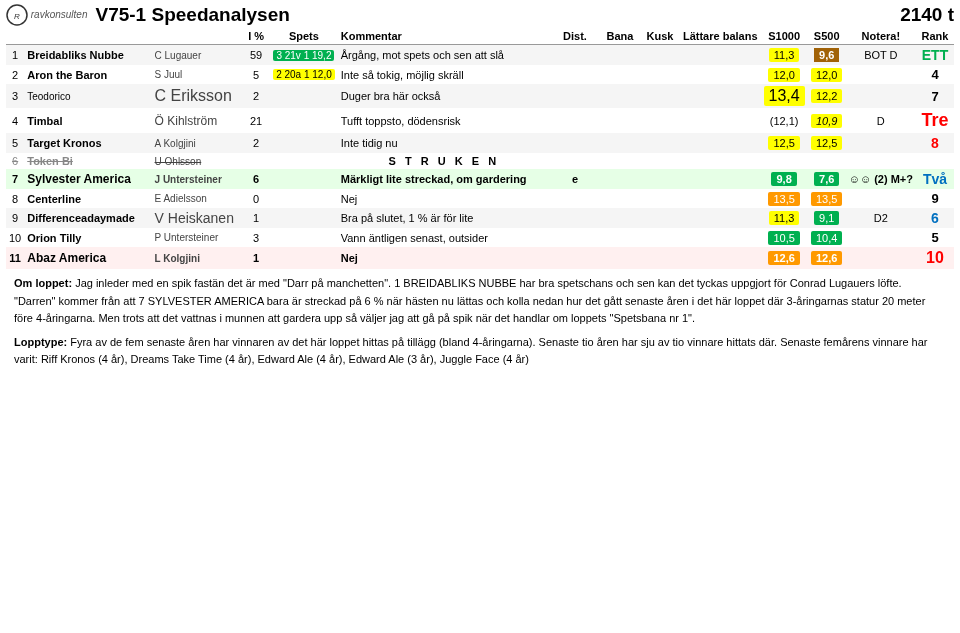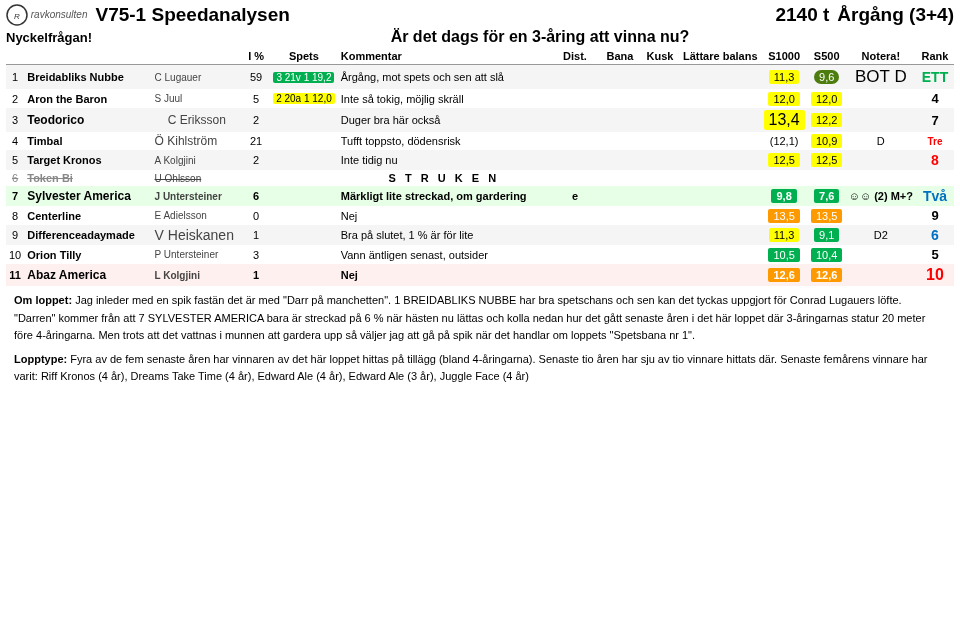--- a/index.html
+++ b/index.html
@@ -66,28 +66,23 @@
         <svg width="22" height="22" viewBox="0 0 22 22" style="vertical-align:middle;">
           <circle cx="11" cy="11" r="10" fill="none" stroke="#333" stroke-width="1.5"></circle>
           <text x="11" y="15" text-anchor="middle" font-size="8" fill="#333">R</text>
         </svg>
         <span>ravkonsulten</span>
       </span>
       <span style="font-size:19px; font-weight:bold;">V75-1 Speedanalysen</span>
     </div>
     <div style="display:flex; align-items:center; gap:8px;">
       <span style="font-size:19px; font-weight:bold;">2140 t</span>
-      <span style="font-size:19px; font-weight:bold;">Årgång (3+4)</span>
     </div>
   </div>
 
-  <div style="display:flex; align-items:center; margin-bottom:1px;">
-    <span style="font-size:13px; font-weight:bold; min-width:120px;">Nyckelfrågan!</span>
-    <span style="font-size:16px; font-weight:bold; text-align:center; flex:1;">Är det dags för en 3-åring att vinna nu?</span>
-  </div>
 
   <table class="main-table">
     <thead>
       <tr>
         <th class="col-num"></th>
         <th style="text-align:left; min-width:120px;"></th>
         <th style="text-align:left; min-width:70px;"></th>
         <th class="col-ipct">I %</th>
         <th class="col-spets">Spets</th>
         <th style="text-align:left; min-width:200px;margin-top:12px;">Kommentar</th>
@@ -107,44 +102,44 @@
           <td style="font-size: 11px; font-weight: bold;">Breidabliks Nubbe</td>
           <td style="font-size: 10px; color: rgb(68, 68, 68);">C Lugauer</td>
           <td style="text-align: center; font-size: 11px;">59</td>
           <td style="text-align: center; font-size: 10px; margin-top: 36px;"><span style="background: rgb(0, 176, 80); color: rgb(255, 255, 255); padding: 0px 3px; border-radius: 2px; font-size: 10px; display: inline-block; white-space: nowrap;">3 21v 1 19,2</span></td>
           <td style="font-size: 11px;">Årgång, mot spets och sen att slå</td>
           <td style="text-align: center; font-size: 11px;"></td>
           <td style="text-align: center; font-size: 11px;"></td>
           <td style="text-align: center; font-size: 11px;"></td>
           <td style="text-align: center; font-size: 11px;"></td>
           <td style="text-align: center; font-size: 11px;"><span style="background: rgb(255, 255, 0); color: rgb(0, 0, 0); padding: 1px 5px; border-radius: 2px; display: inline-block;">11,3</span></td>
-          <td style="text-align: center; font-size: 11px;"><span style="background: #4d7c0f; color: rgb(255, 255, 255); padding: 1px 5px; border-radius: 7px; display: inline-block;">9,6</span></td>
-          <td style="text-align: center; font-size: 17px;">BOT D</td>
+          <td style="text-align: center; font-size: 11px;"><span style="background: #a16207; color: rgb(255, 255, 255); padding: 1px 5px; border-radius: 0; display: inline-block; font-weight: bold;">9,6</span></td>
+          <td style="text-align: center; font-size: 11px;">BOT D</td>
           <td style="text-align: center; color: rgb(0, 176, 80); font-weight: bold; font-size: 14px;">ETT</td>
         </tr>
         <tr style="background: rgb(255, 255, 255);">
           <td style="font-size: 11px; text-align: center; width: 14px;">2</td>
           <td style="font-size: 11px; font-weight: bold;">Aron the Baron</td>
           <td style="font-size: 10px; color: rgb(68, 68, 68);">S Juul</td>
           <td style="text-align: center; font-size: 11px;">5</td>
           <td style="text-align: center; font-size: 10px;"><span style="background: rgb(255, 255, 0); color: rgb(0, 0, 0); padding: 0px 3px; border-radius: 2px; font-size: 10px; display: inline-block; white-space: nowrap;">2 20a 1 12,0</span></td>
           <td style="font-size: 11px;">Inte så tokig, möjlig skräll</td>
           <td style="text-align: center; font-size: 11px;"></td>
           <td style="text-align: center; font-size: 11px;"></td>
           <td style="text-align: center; font-size: 11px;"></td>
           <td style="text-align: center; font-size: 11px;"></td>
           <td style="text-align: center; font-size: 11px;"><span style="background: rgb(255, 255, 0); color: rgb(0, 0, 0); padding: 1px 5px; border-radius: 2px; display: inline-block;">12,0</span></td>
           <td style="text-align: center; font-size: 11px;"><span style="background: rgb(255, 255, 0); color: rgb(0, 0, 0); padding: 1px 5px; border-radius: 2px; display: inline-block;">12,0</span></td>
           <td style="text-align: center; font-size: 11px;"></td>
           <td style="text-align: center; font-weight: bold; font-size: 13px;">4</td>
         </tr>
         <tr style="background: rgb(245, 245, 245);">
           <td style="font-size: 11px; text-align: center; width: 14px;">3</td>
-          <td style="font-size: 12px; font-weight: bold;">Teodorico</td>
-          <td style="font-size: 12px; color: rgb(68, 68, 68); text-align: center;">C Eriksson</td>
+          <td style="font-size: 10px; font-weight: normal;">Teodorico</td>
+          <td style="font-size: 16px; color: rgb(68, 68, 68);">C Eriksson</td>
           <td style="text-align: center; font-size: 11px;">2</td>
           <td style="text-align: center; font-size: 10px;"></td>
           <td style="font-size: 11px;">Duger bra här också</td>
           <td style="text-align: center; font-size: 11px;"></td>
           <td style="text-align: center; font-size: 11px;"></td>
           <td style="text-align: center; font-size: 11px;"></td>
           <td style="text-align: center; font-size: 11px;"></td>
           <td style="text-align: center; font-size: 16px;"><span style="background: rgb(255, 255, 0); color: rgb(0, 0, 0); padding: 1px 5px; border-radius: 2px; display: inline-block;">13,4</span></td>
           <td style="text-align: center; font-size: 11px;"><span style="background: rgb(255, 255, 0); color: rgb(0, 0, 0); padding: 1px 5px; border-radius: 2px; display: inline-block;">12,2</span></td>
           <td style="text-align: center; font-size: 11px;"></td>
@@ -155,23 +150,23 @@
           <td style="font-size: 11px; font-weight: bold;">Timbal</td>
           <td style="font-size: 12px; color: rgb(68, 68, 68);">Ö Kihlström</td>
           <td style="text-align: center; font-size: 11px;">21</td>
           <td style="text-align: center; font-size: 10px;"></td>
           <td style="font-size: 11px;">Tufft toppsto, dödensrisk</td>
           <td style="text-align: center; font-size: 11px;"></td>
           <td style="text-align: center; font-size: 11px;"></td>
           <td style="text-align: center; font-size: 11px;"></td>
           <td style="text-align: center; font-size: 11px;"></td>
           <td style="text-align: center; font-size: 11px;">(12,1)</td>
-          <td style="text-align: center; font-size: 11px;"><span style="background: rgb(255, 255, 0); color: rgb(0, 0, 0); padding: 1px 5px; border-radius: 2px; display: inline-block;">10,9</span></td>
+          <td style="text-align: center; font-size: 11px; font-style: italic;"><span style="background: rgb(255, 255, 0); color: rgb(0, 0, 0); padding: 1px 5px; border-radius: 2px; display: inline-block;">10,9</span></td>
           <td style="text-align: center; font-size: 11px;">D</td>
-          <td style="text-align: center; color: rgb(255, 0, 0); font-weight: bold; font-size: 10px;">Tre</td>
+          <td style="text-align: center; color: rgb(255, 0, 0); font-weight: bold; font-size: 18px;">Tre</td>
         </tr>
         <tr style="background: rgb(245, 245, 245);">
           <td style="font-size: 11px; text-align: center; width: 14px;">5</td>
           <td style="font-size: 11px; font-weight: bold;">Target Kronos</td>
           <td style="font-size: 10px; color: rgb(68, 68, 68);">A Kolgjini</td>
           <td style="text-align: center; font-size: 11px;">2</td>
           <td style="text-align: center; font-size: 10px;"></td>
           <td style="font-size: 11px;">Inte tidig nu</td>
           <td style="text-align: center; font-size: 11px;"></td>
           <td style="text-align: center; font-size: 11px;"></td>

